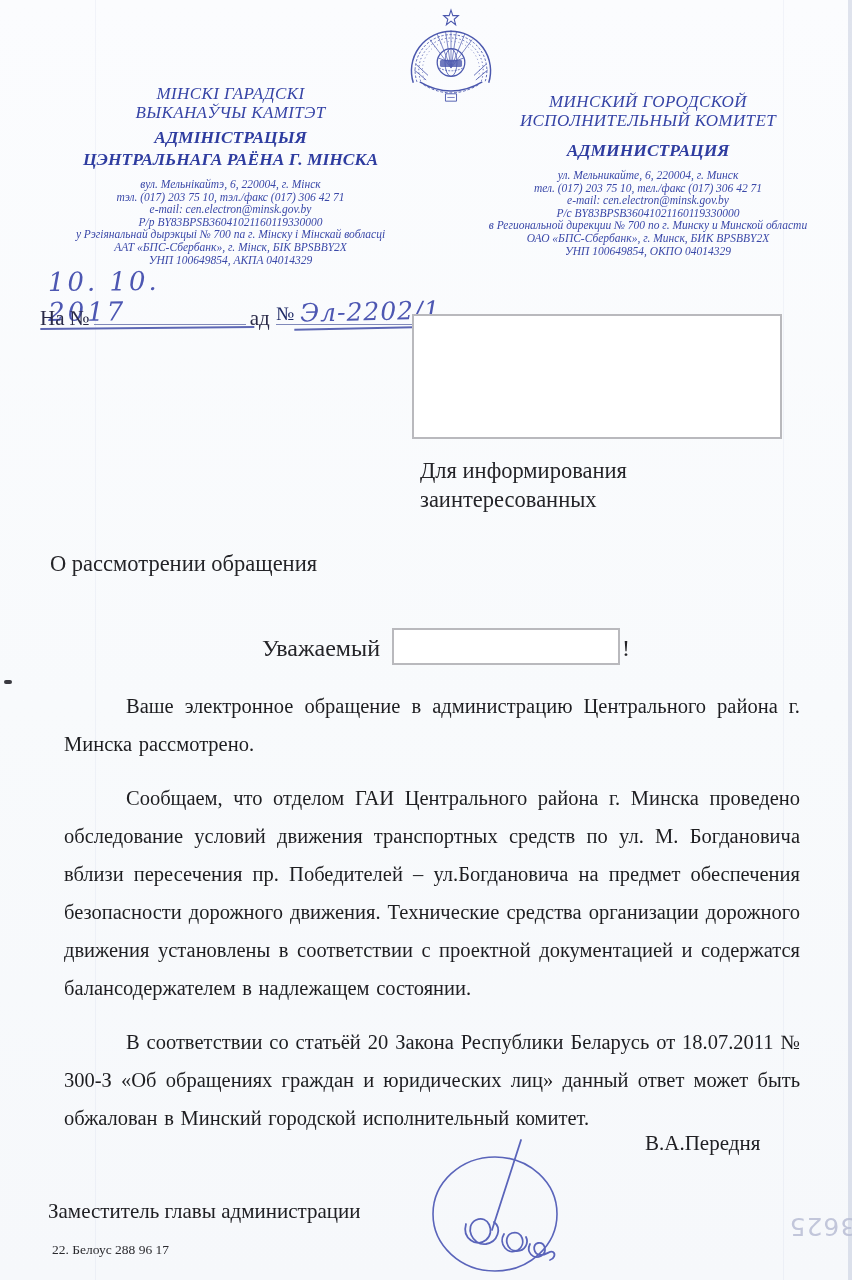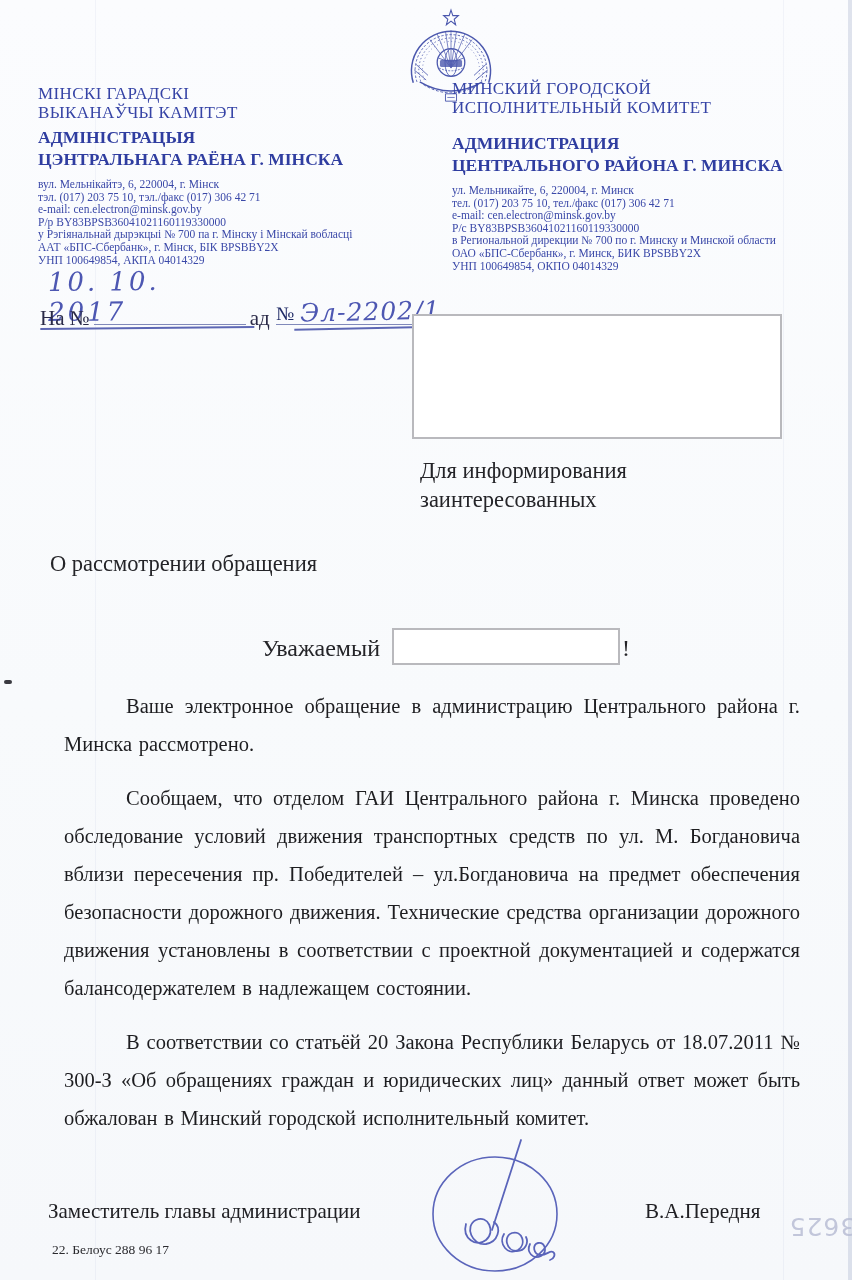--- a/index.html
+++ b/index.html
@@ -8,27 +8,27 @@
     background:linear-gradient(180deg,#fbfcfe 0%,#f8fafc 55%,#f6f8fb 100%);
     overflow:hidden;
     font-family:"Liberation Serif","DejaVu Serif",serif;
     color:#1d1d20;
   }
   .fold{position:absolute;top:0;bottom:0;width:1px;background:rgba(110,130,190,.07);}
   .edge-strip{position:absolute;top:0;bottom:0;right:0;width:4px;background:rgba(150,160,195,.28);}
 
   
   .emblem{position:absolute;left:405px;top:8px;width:92px;height:98px;}
-  .hdr-col{position:absolute;text-align:left;color:#3644a6;}
+  .hdr-col{position:absolute;text-align:center;color:#3644a6;font-style:italic;}
   .hdr-left{left:38px;top:84px;width:385px;}
-  .hdr-right{left:452px;top:79px;width:392px;}
+  .hdr-right{left:452px;top:92px;width:392px;}
   .hdr-top-line{font-size:17px;letter-spacing:.4px;line-height:19px;}
   .hdr-org{font-weight:bold;color:#2f3da0;font-size:17.5px;line-height:20px;margin-top:2px;}
   .hdr-left .org-block{margin-top:5px;}
-  .hdr-right .org-block{margin-top:16px;}
+  .hdr-right .org-block{margin-top:10px;}
   .addr{margin-top:9px;font-size:11.5px;line-height:12.6px;color:#3a48a8;}
 
   
   .ref-row{position:absolute;left:40px;top:266px;width:790px;font-size:19px;color:#23234c;}
   .hw{font-family:"DejaVu Serif",serif;font-style:italic;color:#4d57b2;}
   .date-span{display:inline-block;width:200px;border-bottom:2px solid #5d67b4;
     font-size:26px;letter-spacing:3px;padding:0 6px 1px 8px;transform:rotate(-.6deg);}
   .no-label{display:inline-block;margin-left:22px;font-size:19px;color:#1f2a66;}
   .num-span{display:inline-block;width:158px;border-bottom:2px solid #5d67b4;
     font-size:25px;letter-spacing:1px;padding:0 2px 1px 6px;transform:rotate(-1.2deg);}
@@ -52,21 +52,21 @@
 
   
   .body-text{position:absolute;left:48px;top:671px;width:768px;}
   .body-text p{
     margin:16px;font-size:20.5px;line-height:38px;text-align:justify;
     text-indent:62px;color:#1d1d20;word-spacing:1.5px;
   }
 
   
   .sig-title{position:absolute;left:48px;top:1199px;font-size:21px;color:#202024;}
-  .sig-name{position:absolute;left:645px;top:1199px;font-size:21px;color:#202024;}
+  .sig-name{position:absolute;left:645px;top:1131px;font-size:21px;color:#202024;}
   .sig-scribble{position:absolute;left:418px;top:1138px;width:170px;height:142px;}
   .footer-exec{position:absolute;left:52px;top:1242px;font-size:13.5px;color:#2a2a2e;}
 
   .stamp-number{
     position:absolute;left:770px;top:1212px;width:120px;
     font-family:"DejaVu Sans",sans-serif;font-size:25px;letter-spacing:1px;
     color:#b9bed5;transform:rotate(180deg);opacity:.85;
   }
   .artifact-dot{position:absolute;left:4px;top:680px;width:8px;height:4px;background:#3a3a40;border-radius:2px;}
 </style>
@@ -138,21 +138,20 @@
       <div>ААТ «БПС-Сбербанк», г. Мінск, БІК BPSBBY2X</div>
       <div>УНП 100649854, АКПА 04014329</div>
     </div>
   </div>
 
   <div class="hdr-col hdr-right">
     <div class="hdr-top-line">МИНСКИЙ ГОРОДСКОЙ</div>
     <div class="hdr-top-line">ИСПОЛНИТЕЛЬНЫЙ КОМИТЕТ</div>
     <div class="org-block">
       <div class="hdr-org">АДМИНИСТРАЦИЯ</div>
-      <div class="hdr-org">ЦЕНТРАЛЬНОГО РАЙОНА Г. МИНСКА</div>
     </div>
     <div class="addr">
       <div>ул. Мельникайте, 6, 220004, г. Минск</div>
       <div>тел. (017) 203 75 10, тел./факс (017) 306 42 71</div>
       <div>e-mail: cen.electron@minsk.gov.by</div>
       <div>Р/с BY83BPSB36041021160119330000</div>
       <div>в Региональной дирекции № 700 по г. Минску и Минской области</div>
       <div>ОАО «БПС-Сбербанк», г. Минск, БИК BPSBBY2X</div>
       <div>УНП 100649854, ОКПО 04014329</div>
     </div>

